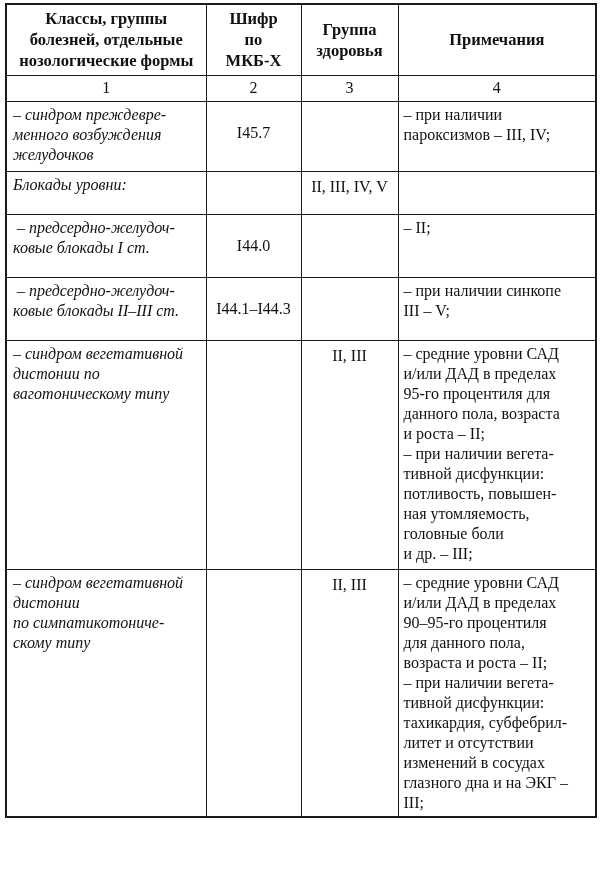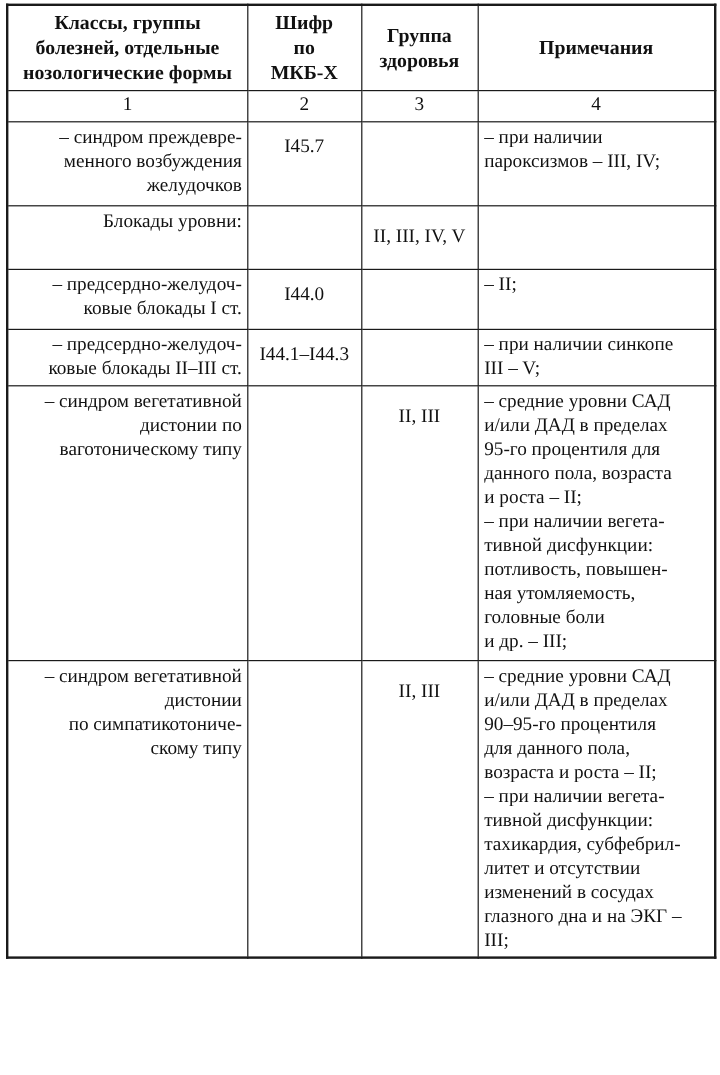--- a/index.html
+++ b/index.html
@@ -40,23 +40,23 @@
     height: 71px;
   }
   
   .doc-table tr.nums td {
     text-align: center;
     vertical-align: middle;
     padding: 0 3px;
     height: 26px;
   }
   
-  .doc-table td.c1 { text-align: right;  padding: 3px 4px 3px 6px; }
-  .doc-table td.c2 { text-align: center; padding: 11px 1px; }
-  .doc-table td.c3 { text-align: center; padding: 16px 1px; }
+  .doc-table td.c1 { text-align: left;  padding: 3px 4px 3px 6px; font-style: italic; }
+  .doc-table td.c2 { text-align: center; padding: 21px 1px; }
+  .doc-table td.c3 { text-align: center; padding: 5px 1px; }
   .doc-table td.c4 { text-align: left;  padding: 3px 18px 3px 5px; }
   
   .doc-table tr.r0 { height: 70px;  }
   .doc-table tr.r1 { height: 70px;  }
   .doc-table tr.r2 { height: 25px;  }
   .doc-table tr.r3 { height: 50px;  }
   .doc-table tr.r4 { height: 47px;  }
   .doc-table tr.r5 { height: 50px;  }
   .doc-table tr.r6 { height: 229px; }
   .doc-table tr.r7 { height: 244px; }

